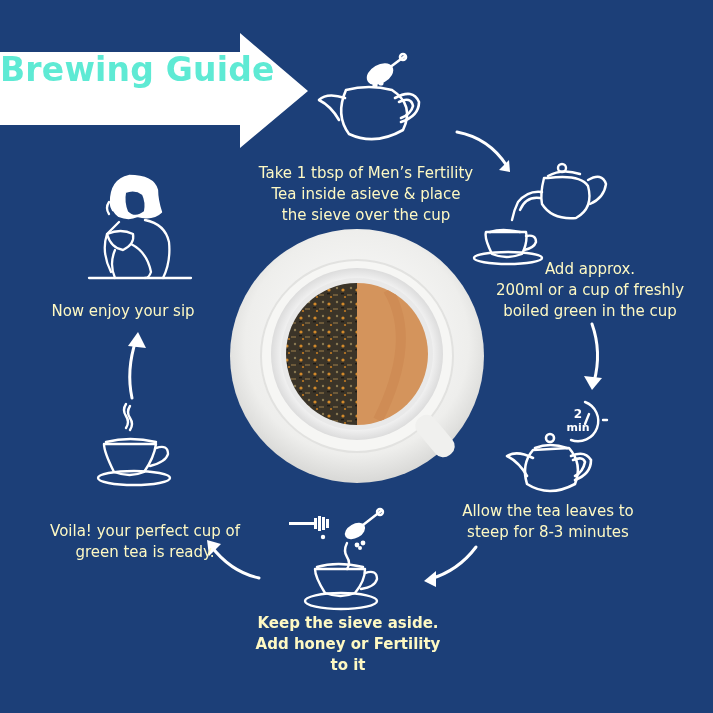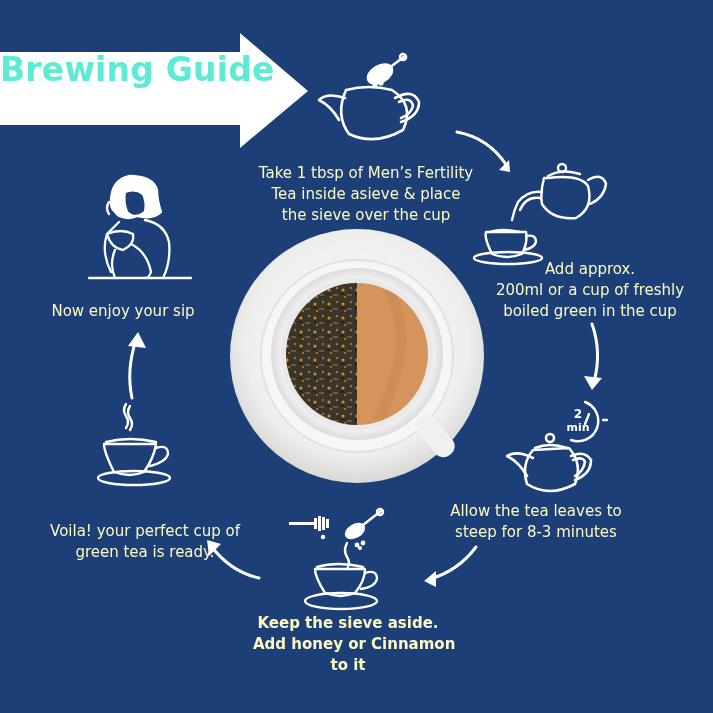--- a/index.html
+++ b/index.html
@@ -85,21 +85,21 @@
     <text x="73" y="33" fill="#fff" font-size="11" font-weight="bold" font-family="DejaVu Sans, sans-serif" text-anchor="middle">min</text>
     <g fill="none" stroke="#fff" stroke-width="2.6" stroke-linecap="round" stroke-linejoin="round">
       <circle cx="45" cy="40" r="4"></circle>
       <path d="M30 50 Q45 44 62 50"></path>
       <path d="M28 52 Q16 66 22 86 Q44 100 70 86 Q78 66 64 50 Z"></path>
       <path d="M28 60 Q12 52 2 58 Q14 64 22 78"></path>
       <path d="M66 58 Q80 52 86 62 Q86 76 70 82"></path>
       <path d="M68 62 Q78 58 80 64 Q78 74 70 78"></path>
     </g>
   </svg>
-  <div class="step-text" style="left:431px;top:501px;width:210px;text-align:center;">
+  <div class="step-text" style="left:443px;top:501px;width:210px;text-align:center;">
     <span>Allow the tea leaves to</span>
     <span>steep for 8-3 minutes</span>
   </div>
 
   <svg class="icon" style="left:420px;top:545px" width="60" height="45" viewBox="0 0 60 45">
     <path d="M56 2 Q38 26 10 34" fill="none" stroke="#fff" stroke-width="3" stroke-linecap="round"></path>
     <polygon points="4,36 16,26 16,42" fill="#fff"></polygon>
   </svg>
 
   <svg class="icon" style="left:285px;top:505px" width="110" height="110" viewBox="0 0 110 110">
@@ -120,21 +120,21 @@
       <circle cx="95" cy="7" r="3"></circle>
       <path d="M62 38 Q58 46 62 52 Q66 58 62 64"></path>
       <path d="M32 62 Q52 56 78 62"></path>
       <path d="M30 64 Q30 72 40 88 Q56 94 70 88 Q80 76 80 64 Z"></path>
       <path d="M80 68 Q92 64 92 74 Q90 82 76 84"></path>
       <ellipse cx="56" cy="96" rx="36" ry="8"></ellipse>
     </g>
   </svg>
   <div class="step-text" style="left:253px;top:613px;width:190px;font-weight:bold;">
     <span>Keep the sieve aside.</span>
-    <span>Add honey or Cinnamon</span>
+    <span>Add honey or Fertility</span>
     <span>to it</span>
   </div>
 
   <svg class="icon" style="left:203px;top:538px" width="60" height="45" viewBox="0 0 60 45">
     <path d="M56 40 Q28 34 8 8" fill="none" stroke="#fff" stroke-width="3" stroke-linecap="round"></path>
     <polygon points="4,2 18,6 6,18" fill="#fff"></polygon>
   </svg>
 
   <svg class="icon" style="left:90px;top:400px" width="85" height="85" viewBox="0 0 85 85">
     <g fill="none" stroke="#fff" stroke-width="2.4" stroke-linecap="round" stroke-linejoin="round">

